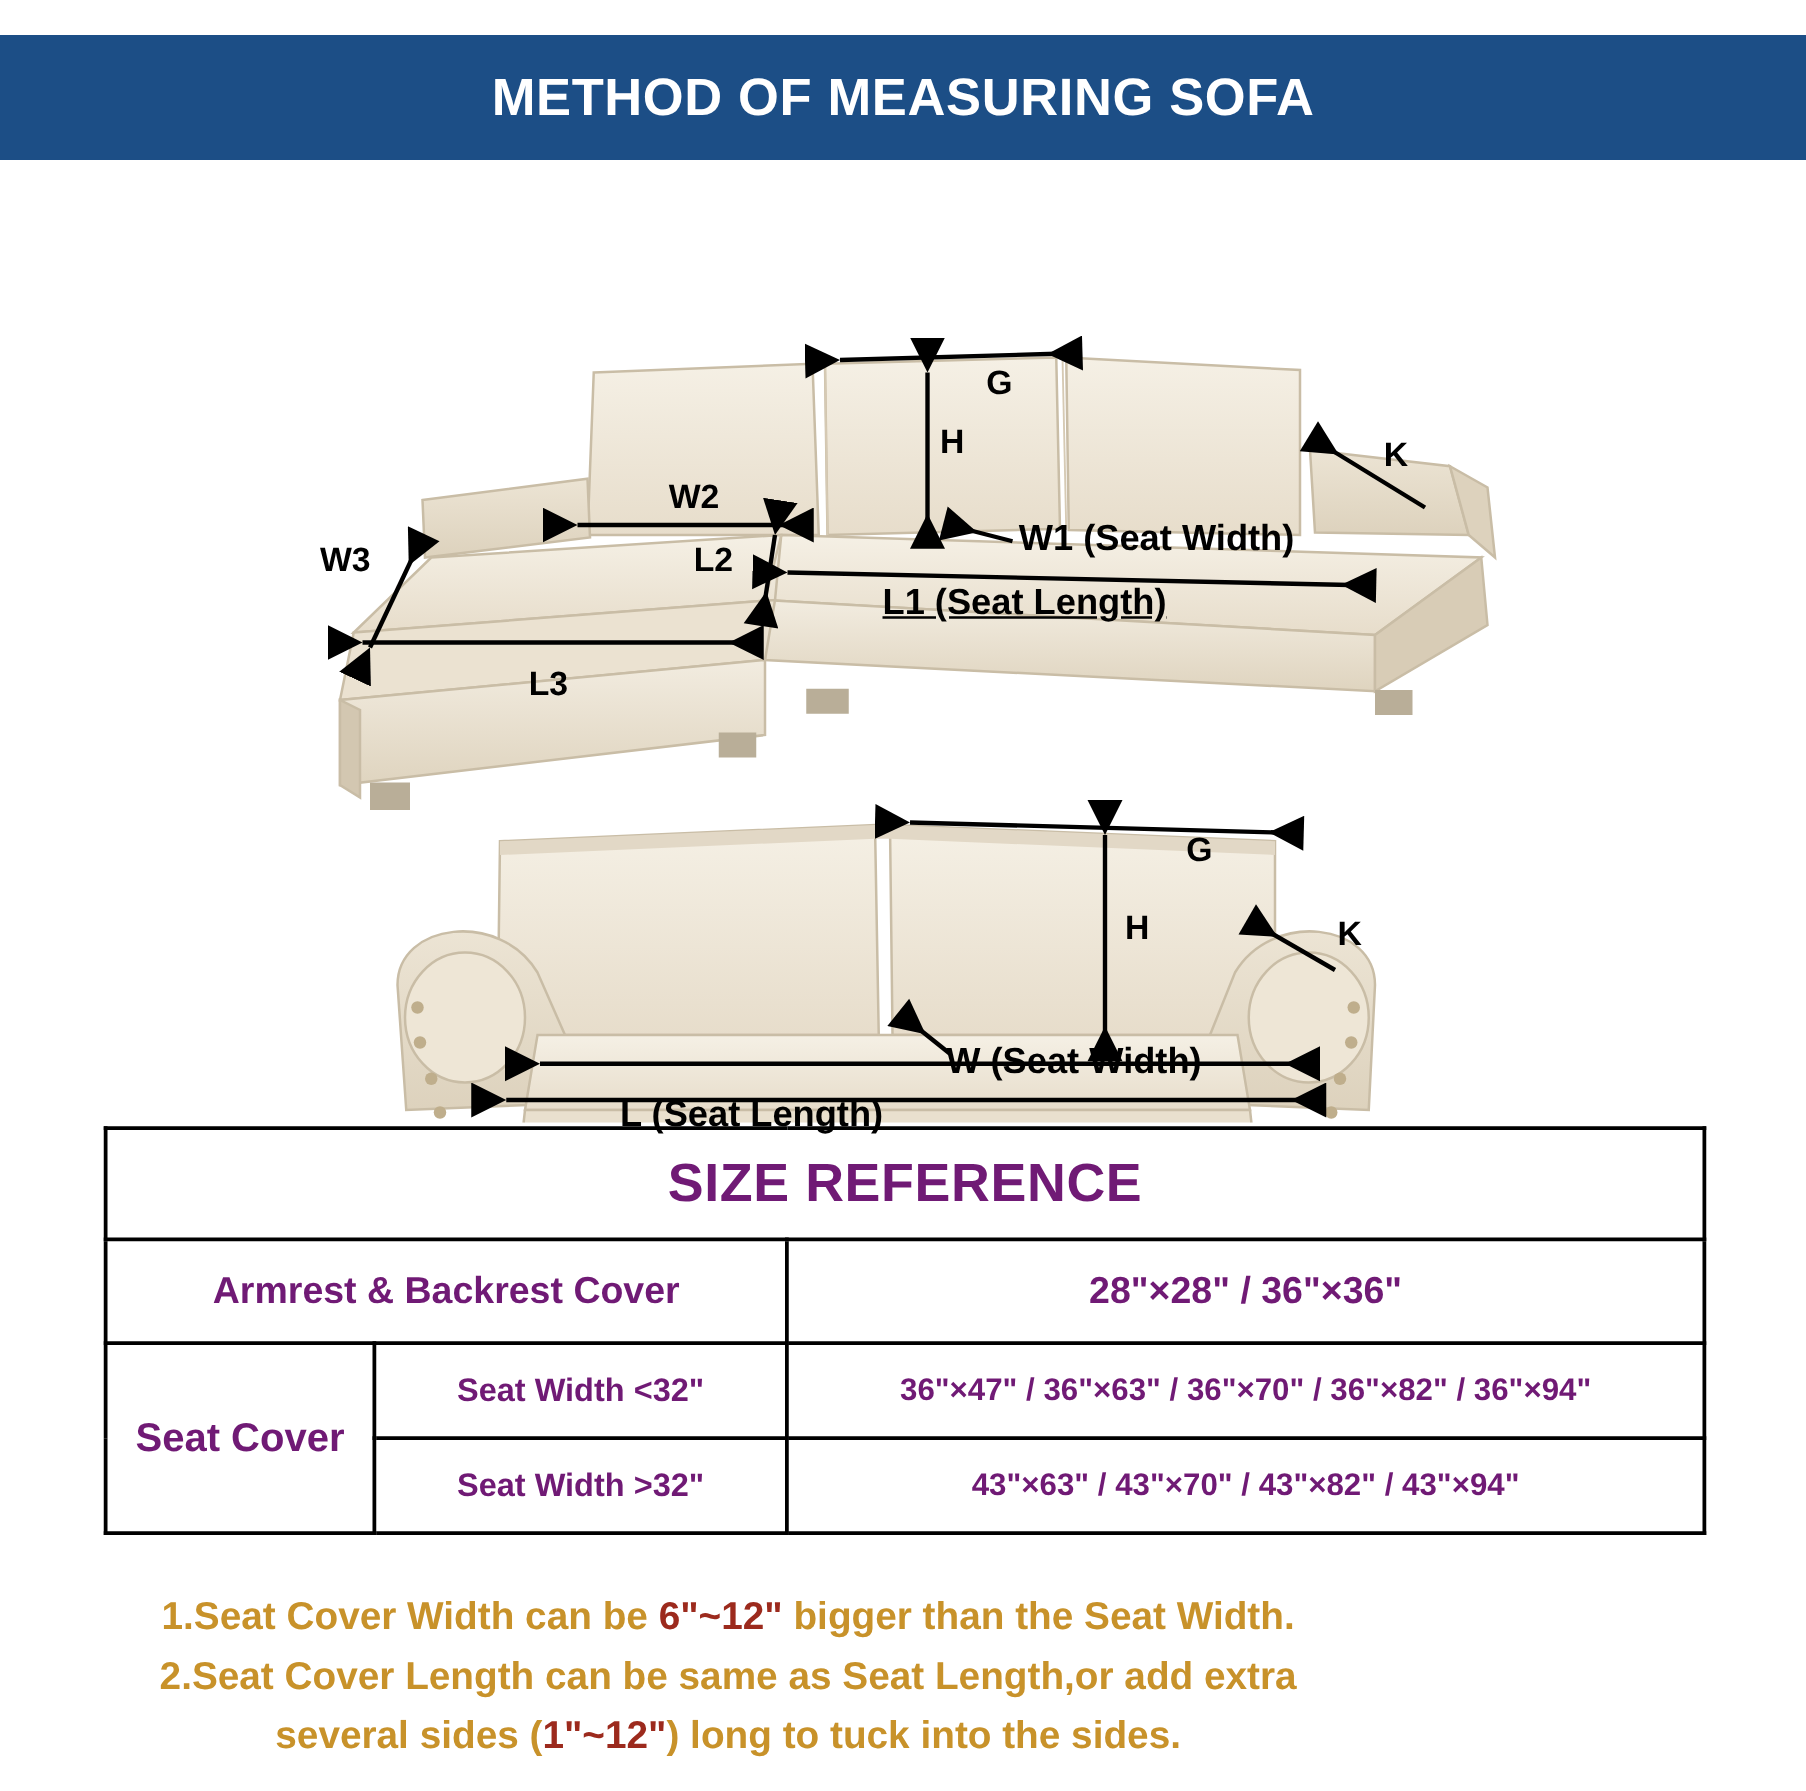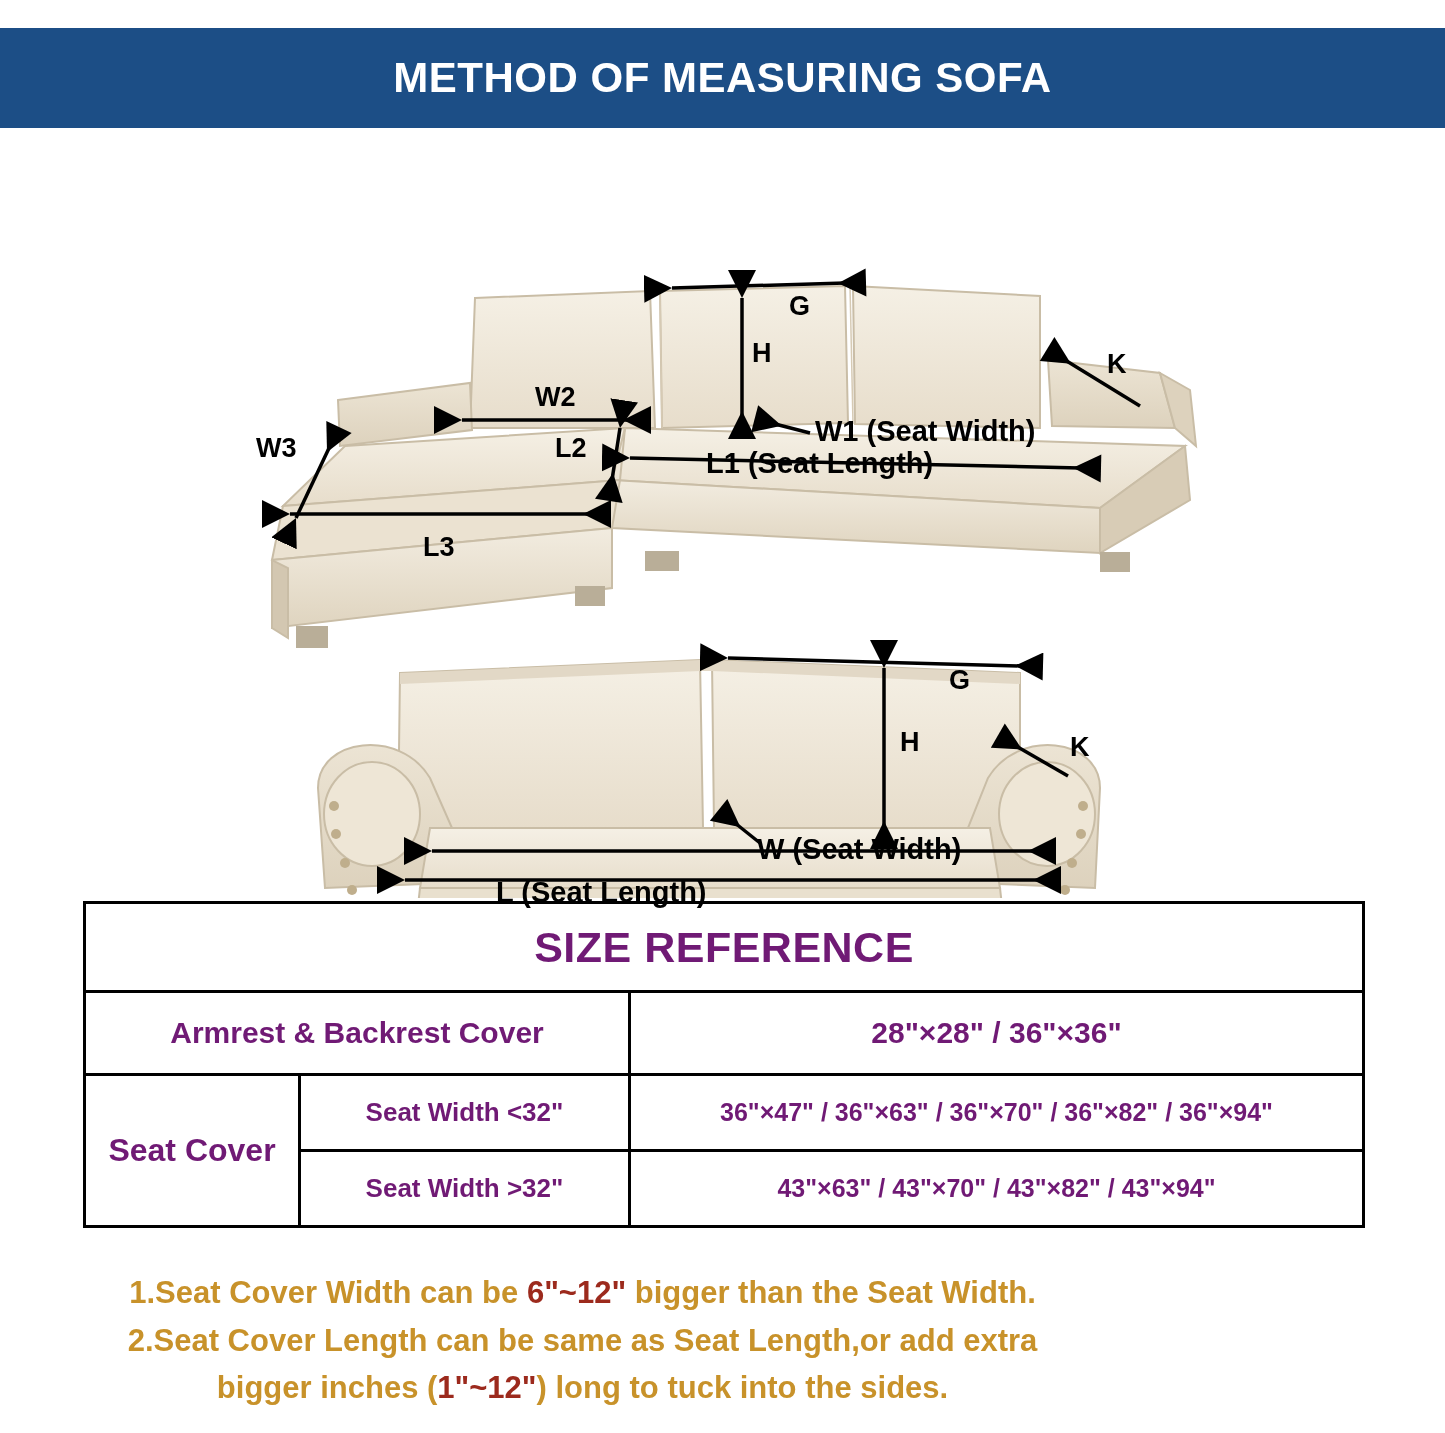--- a/index.html
+++ b/index.html
@@ -268,21 +268,21 @@
   </svg>
 
   <div class="dim-label" style="left:789px; top:163px;">G</div>
   <div class="dim-label" style="left:752px; top:210px;">H</div>
   <div class="dim-label" style="left:1107px; top:221px;">K</div>
   <div class="dim-label" style="left:535px; top:254px;">W2</div>
   <div class="dim-label" style="left:256px; top:305px;">W3</div>
   <div class="dim-label" style="left:555px; top:305px;">L2</div>
   <div class="dim-label" style="left:423px; top:404px;text-align:right;">L3</div>
   <div class="dim-label big" style="left:815px; top:287px;">W1 (Seat Width)</div>
-  <div class="dim-label big" style="left:706px; top:319px;">L1 (Seat Length)</div>
+  <div class="dim-label big" style="left:706px; top:338px;text-decoration:underline;">L1 (Seat Length)</div>
 
   <div class="dim-label" style="left:949px; top:537px;">G</div>
   <div class="dim-label" style="left:900px; top:599px;">H</div>
   <div class="dim-label" style="left:1070px; top:604px;">K</div>
   <div class="dim-label big" style="left:757px; top:705px;">W (Seat Width)</div>
   <div class="dim-label big" style="left:496px; top:748px;">L (Seat Length)</div>
 </div>
 
 <table class="size-table">
   <colgroup>
@@ -311,15 +311,15 @@
 </table>
 
 <div class="notes">
   <div class="note-line">
     <span>1.Seat Cover Width can be </span><span class="hl">6"~12"</span><span> bigger  than the Seat Width.</span>
   </div>
   <div class="note-line wrapline">
     <span>2.Seat Cover Length can be same as Seat Length,or add extra</span>
   </div>
   <div class="note-line wrapline">
-    <span>bigger inches (</span><span class="hl">1"~12"</span><span>) long to tuck into the sides.</span>
+    <span>several sides (</span><span class="hl">1"~12"</span><span>) long to tuck into the sides.</span>
   </div>
 </div>
 
 </body></html>

